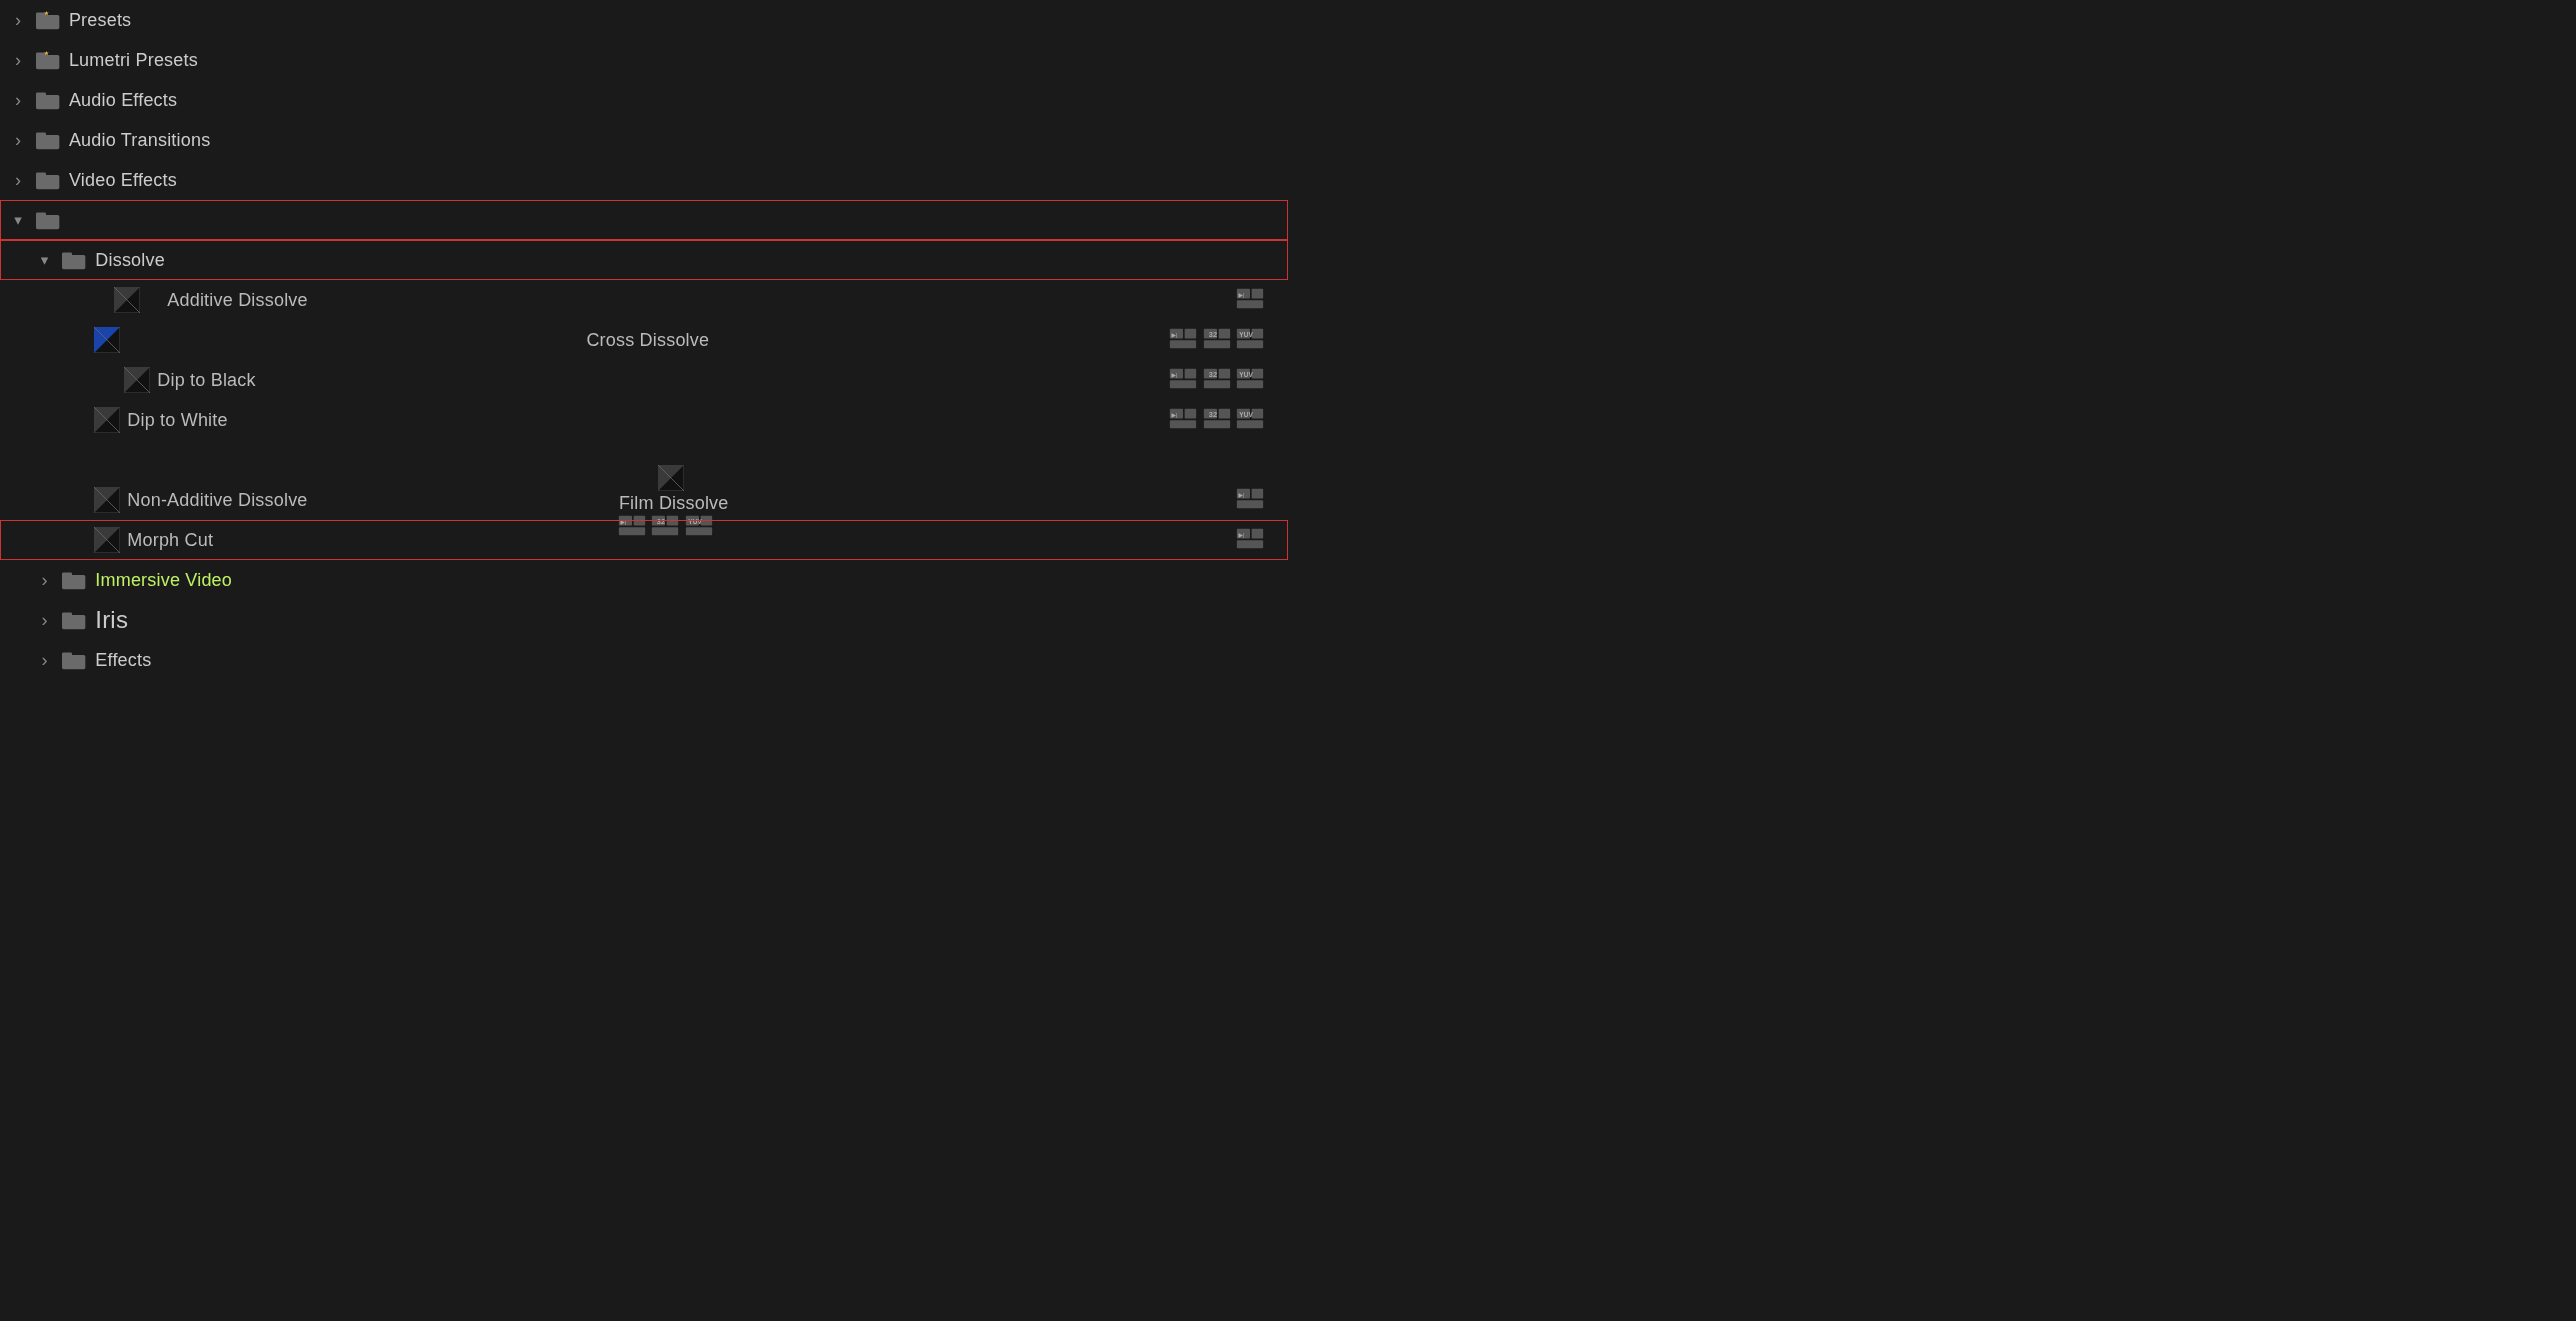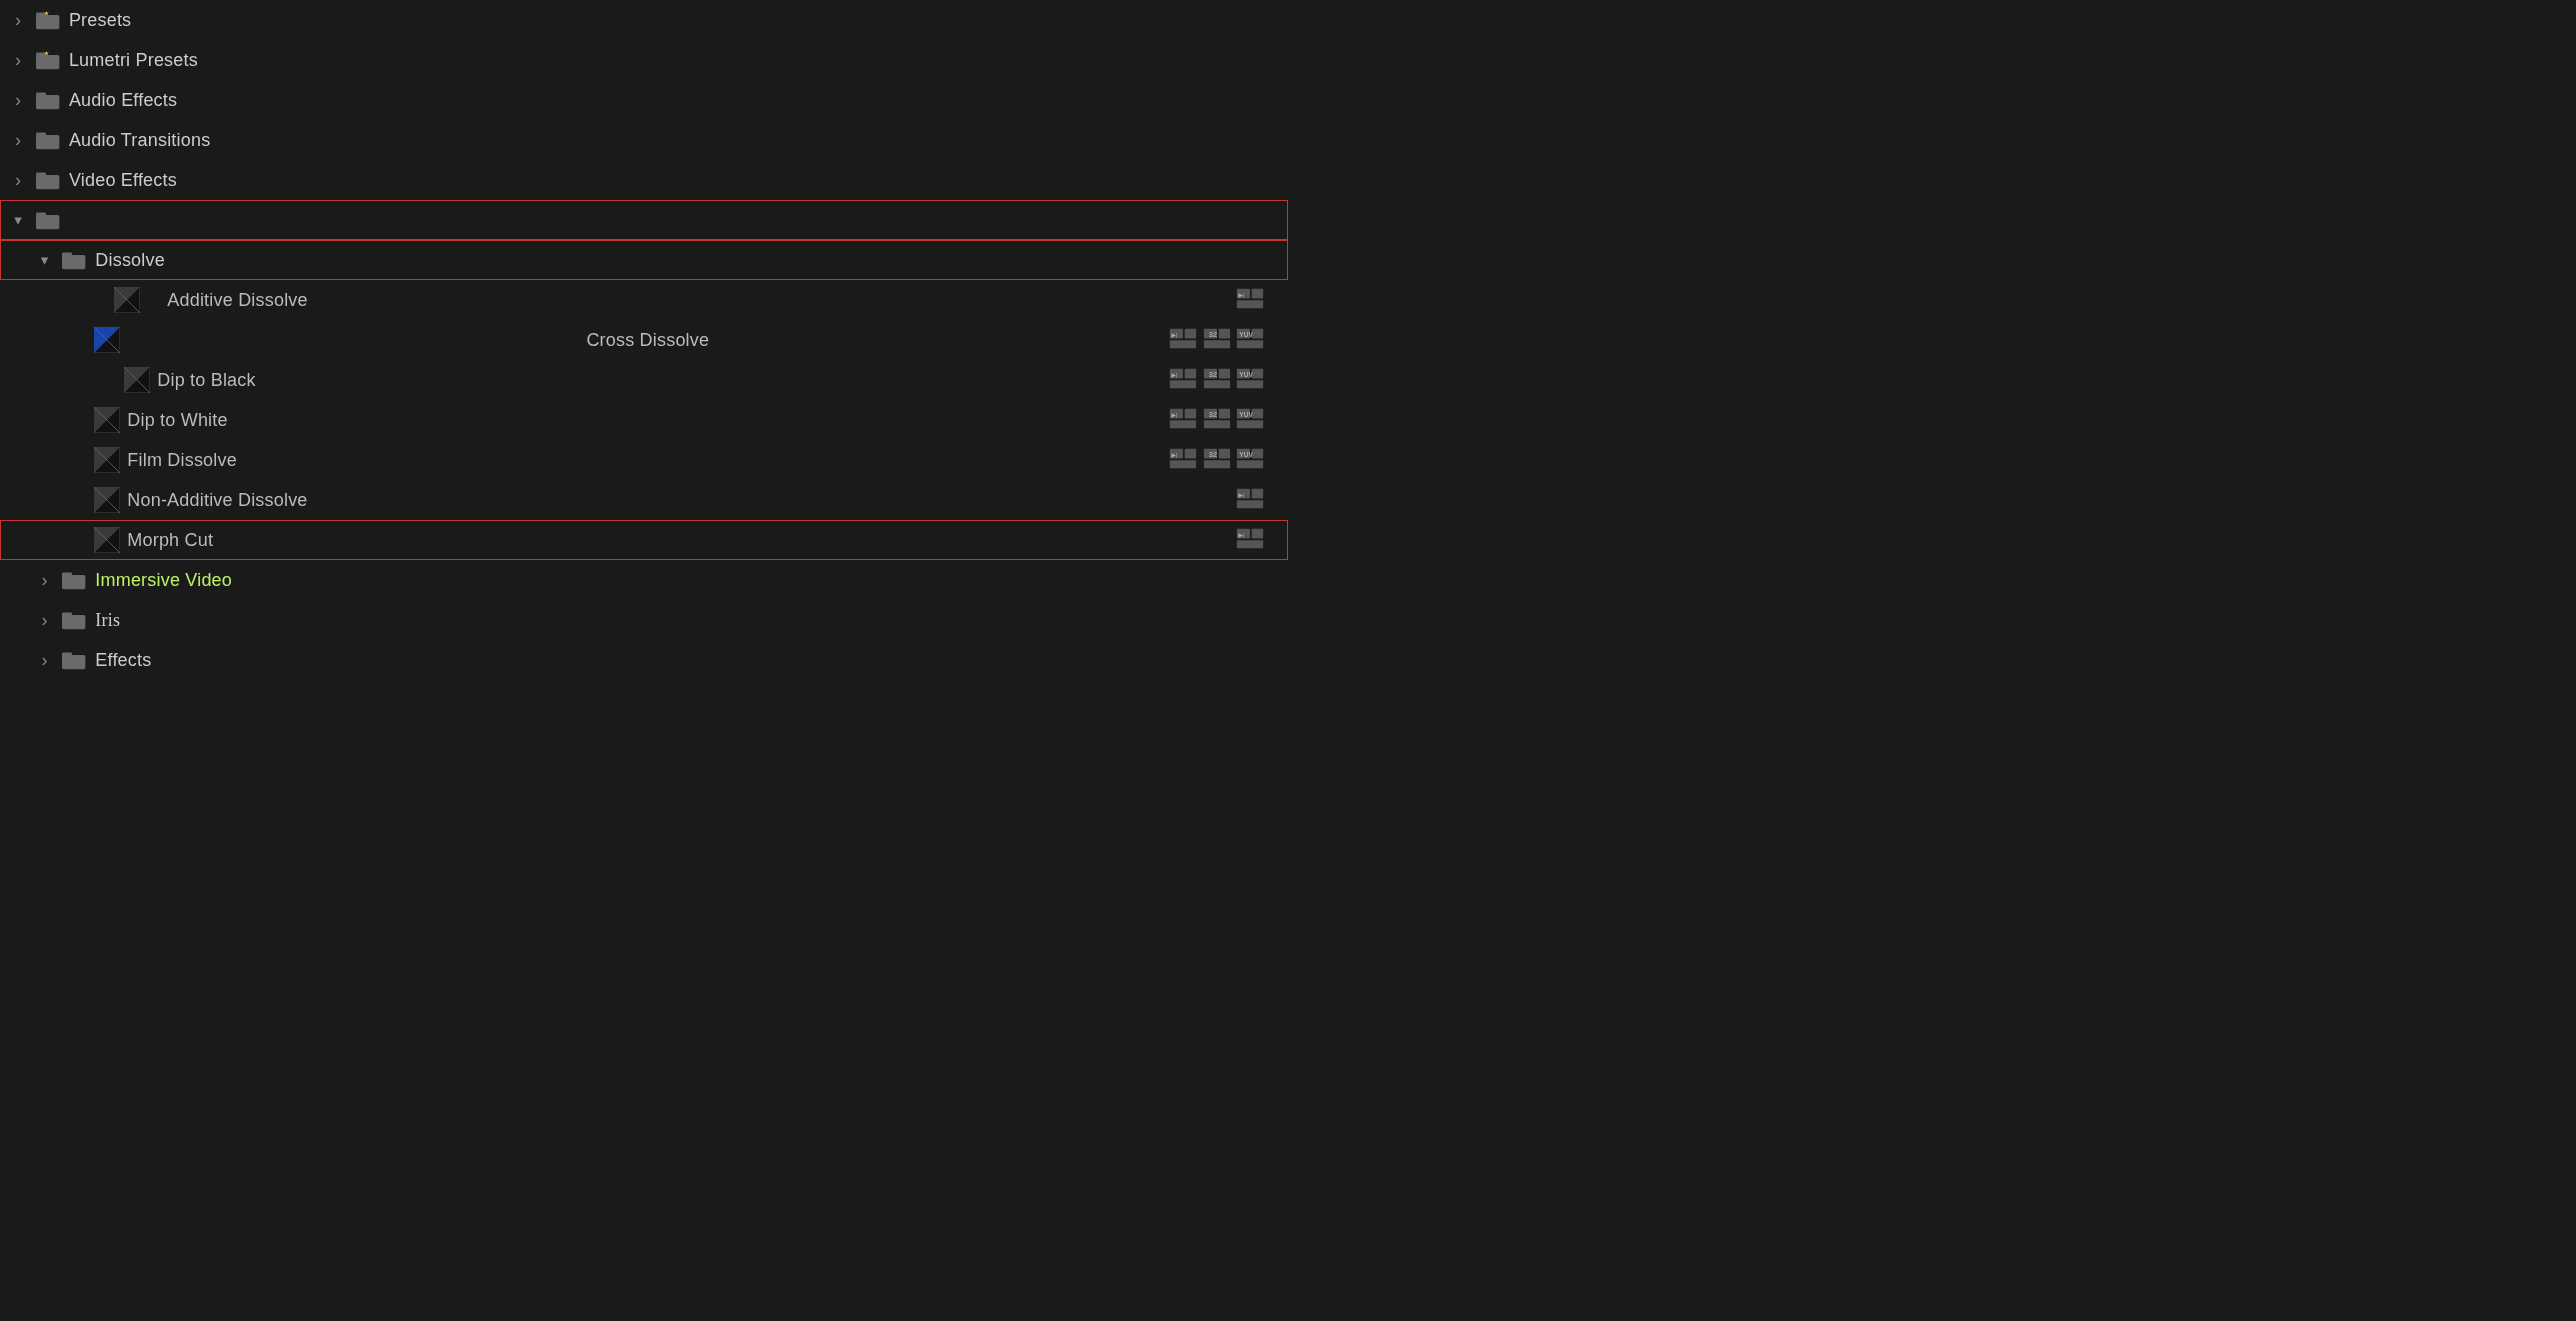--- a/index.html
+++ b/index.html
@@ -233,60 +233,60 @@
     <text x="8" y="12" font-size="9" fill="#aaaaaa" font-family="Arial" font-weight="bold">32</text>
   </svg></span>
         <span><svg viewBox="0 0 36 28" width="30" height="23" xmlns="http://www.w3.org/2000/svg">
     <rect x="2" y="2" width="16" height="12" rx="1" fill="#555555"></rect>
     <rect x="20" y="2" width="14" height="12" rx="1" fill="#555555"></rect>
     <rect x="2" y="16" width="32" height="10" rx="1" fill="#555555"></rect>
     <text x="5" y="12" font-size="8" fill="#aaaaaa" font-family="Arial" font-weight="bold">YUV</text>
   </svg></span>
       </div>
     </div>
+    <div class="tree-item" style="padding-left: 66px; flex-direction: column;">
+      <span style="width: 23px; height: 23px; display: flex; align-items: center; justify-content: center; font-size: 15px; color: rgb(136, 136, 136); flex-shrink: 0; margin-right: 3.3px; visibility: hidden;"></span>
+      <span style="width: 30px; height: 30px; display: flex; align-items: center; justify-content: center; flex-shrink: 0; margin-right: 5px;">
+        <svg class="fx-icon" viewBox="0 0 32 32" xmlns="http://www.w3.org/2000/svg">
+      <rect x="0" y="0" width="32" height="32" fill="#111111" stroke="#555555" stroke-width="1"></rect>
+      <polygon points="0,0 32,0 0,32" fill="#3a3a3a"></polygon>
+      <line x1="0" y1="0" x2="32" y2="32" stroke="#666666" stroke-width="1"></line>
+    </svg>
+      </span>
+      <span style="font-size: 18px; color: rgb(187, 187, 187); flex: 1 1 0%; letter-spacing: 0.2px;">Film Dissolve</span>
+      <div style="display: flex; gap: 3.3px; align-items: center; margin-right: 16.5px;">
+        <span><svg viewBox="0 0 36 28" width="30" height="23" xmlns="http://www.w3.org/2000/svg">
+    <rect x="2" y="2" width="16" height="12" rx="1" fill="#555555"></rect>
+    <rect x="20" y="2" width="14" height="12" rx="1" fill="#555555"></rect>
+    <rect x="2" y="16" width="32" height="10" rx="1" fill="#555555"></rect>
+    <text x="4" y="12" font-size="7" fill="#aaaaaa" font-family="Arial">▶|</text>
+  </svg></span>
+        <span><svg viewBox="0 0 36 28" width="30" height="23" xmlns="http://www.w3.org/2000/svg">
+    <rect x="2" y="2" width="16" height="12" rx="1" fill="#555555"></rect>
+    <rect x="20" y="2" width="14" height="12" rx="1" fill="#555555"></rect>
+    <rect x="2" y="16" width="32" height="10" rx="1" fill="#555555"></rect>
+    <text x="8" y="12" font-size="9" fill="#aaaaaa" font-family="Arial" font-weight="bold">32</text>
+  </svg></span>
+        <span><svg viewBox="0 0 36 28" width="30" height="23" xmlns="http://www.w3.org/2000/svg">
+    <rect x="2" y="2" width="16" height="12" rx="1" fill="#555555"></rect>
+    <rect x="20" y="2" width="14" height="12" rx="1" fill="#555555"></rect>
+    <rect x="2" y="16" width="32" height="10" rx="1" fill="#555555"></rect>
+    <text x="5" y="12" font-size="8" fill="#aaaaaa" font-family="Arial" font-weight="bold">YUV</text>
+  </svg></span>
+      </div>
+    </div>
     <div class="tree-item" style="padding-left: 66px;">
       <span style="width: 23px; height: 23px; display: flex; align-items: center; justify-content: center; font-size: 15px; color: rgb(136, 136, 136); flex-shrink: 0; margin-right: 3.3px; visibility: hidden;"></span>
       <span style="width: 30px; height: 30px; display: flex; align-items: center; justify-content: center; flex-shrink: 0; margin-right: 5px;">
         <svg class="fx-icon" viewBox="0 0 32 32" xmlns="http://www.w3.org/2000/svg">
       <rect x="0" y="0" width="32" height="32" fill="#111111" stroke="#555555" stroke-width="1"></rect>
       <polygon points="0,0 32,0 0,32" fill="#3a3a3a"></polygon>
       <line x1="0" y1="0" x2="32" y2="32" stroke="#666666" stroke-width="1"></line>
     </svg>
       </span>
-      <span style="font-size: 18px; color: rgb(187, 187, 187); flex: 1 1 0%; letter-spacing: 0.2px;">Film Dissolve</span>
-      <div style="display: flex; gap: 3.3px; align-items: center; margin-right: 16.5px;">
-        <span><svg viewBox="0 0 36 28" width="30" height="23" xmlns="http://www.w3.org/2000/svg">
-    <rect x="2" y="2" width="16" height="12" rx="1" fill="#555555"></rect>
-    <rect x="20" y="2" width="14" height="12" rx="1" fill="#555555"></rect>
-    <rect x="2" y="16" width="32" height="10" rx="1" fill="#555555"></rect>
-    <text x="4" y="12" font-size="7" fill="#aaaaaa" font-family="Arial">▶|</text>
-  </svg></span>
-        <span><svg viewBox="0 0 36 28" width="30" height="23" xmlns="http://www.w3.org/2000/svg">
-    <rect x="2" y="2" width="16" height="12" rx="1" fill="#555555"></rect>
-    <rect x="20" y="2" width="14" height="12" rx="1" fill="#555555"></rect>
-    <rect x="2" y="16" width="32" height="10" rx="1" fill="#555555"></rect>
-    <text x="8" y="12" font-size="9" fill="#aaaaaa" font-family="Arial" font-weight="bold">32</text>
-  </svg></span>
-        <span><svg viewBox="0 0 36 28" width="30" height="23" xmlns="http://www.w3.org/2000/svg">
-    <rect x="2" y="2" width="16" height="12" rx="1" fill="#555555"></rect>
-    <rect x="20" y="2" width="14" height="12" rx="1" fill="#555555"></rect>
-    <rect x="2" y="16" width="32" height="10" rx="1" fill="#555555"></rect>
-    <text x="5" y="12" font-size="8" fill="#aaaaaa" font-family="Arial" font-weight="bold">YUV</text>
-  </svg></span>
-      </div>
-    </div>
-    <div class="tree-item" style="padding-left: 66px;">
-      <span style="width: 23px; height: 23px; display: flex; align-items: center; justify-content: center; font-size: 15px; color: rgb(136, 136, 136); flex-shrink: 0; margin-right: 3.3px; visibility: hidden;"></span>
-      <span style="width: 30px; height: 30px; display: flex; align-items: center; justify-content: center; flex-shrink: 0; margin-right: 5px;">
-        <svg class="fx-icon" viewBox="0 0 32 32" xmlns="http://www.w3.org/2000/svg">
-      <rect x="0" y="0" width="32" height="32" fill="#111111" stroke="#555555" stroke-width="1"></rect>
-      <polygon points="0,0 32,0 0,32" fill="#3a3a3a"></polygon>
-      <line x1="0" y1="0" x2="32" y2="32" stroke="#666666" stroke-width="1"></line>
-    </svg>
-      </span>
       <span style="font-size: 18px; color: rgb(187, 187, 187); flex: 1 1 0%; letter-spacing: 0.2px;">Non-Additive Dissolve</span>
       <div style="display: flex; gap: 3.3px; align-items: center; margin-right: 16.5px;">
         <span><svg viewBox="0 0 36 28" width="30" height="23" xmlns="http://www.w3.org/2000/svg">
     <rect x="2" y="2" width="16" height="12" rx="1" fill="#555555"></rect>
     <rect x="20" y="2" width="14" height="12" rx="1" fill="#555555"></rect>
     <rect x="2" y="16" width="32" height="10" rx="1" fill="#555555"></rect>
     <text x="4" y="12" font-size="7" fill="#aaaaaa" font-family="Arial">▶|</text>
   </svg></span>
       </div>
     </div>
@@ -322,21 +322,21 @@
     </div>
     <div class="tree-item" style="padding-left: 33px;">
       <span style="width: 23px; height: 23px; display: flex; align-items: center; justify-content: center; font-size: 18px; color: rgb(136, 136, 136); flex-shrink: 0; margin-right: 3.3px;">›</span>
       <span style="width: 31px; height: 25px; display: flex; align-items: center; justify-content: center; flex-shrink: 0; margin-right: 5px;">
         <svg class="folder-svg" viewBox="0 0 30 24" xmlns="http://www.w3.org/2000/svg">
     <rect x="0" y="6" width="28" height="17" rx="2" fill="#6a6a6a"></rect>
     <rect x="0" y="3" width="12" height="5" rx="1.5" fill="#6a6a6a"></rect>
 
   </svg>
       </span>
-      <span style="font-size: 18px; color: rgb(204, 204, 204); flex: 1 1 0%; letter-spacing: 0.2px; font-family: Liberation Serif, serif;">Iris</span>
+      <span style="font-size: 24px; color: rgb(204, 204, 204); flex: 1 1 0%; letter-spacing: 0.2px;">Iris</span>
     </div>
     <div class="tree-item" style="padding-left: 33px;">
       <span style="width: 23px; height: 23px; display: flex; align-items: center; justify-content: center; font-size: 18px; color: rgb(136, 136, 136); flex-shrink: 0; margin-right: 3.3px;">›</span>
       <span style="width: 31px; height: 25px; display: flex; align-items: center; justify-content: center; flex-shrink: 0; margin-right: 5px;">
         <svg class="folder-svg" viewBox="0 0 30 24" xmlns="http://www.w3.org/2000/svg">
     <rect x="0" y="6" width="28" height="17" rx="2" fill="#6a6a6a"></rect>
     <rect x="0" y="3" width="12" height="5" rx="1.5" fill="#6a6a6a"></rect>
 
   </svg>
       </span>

